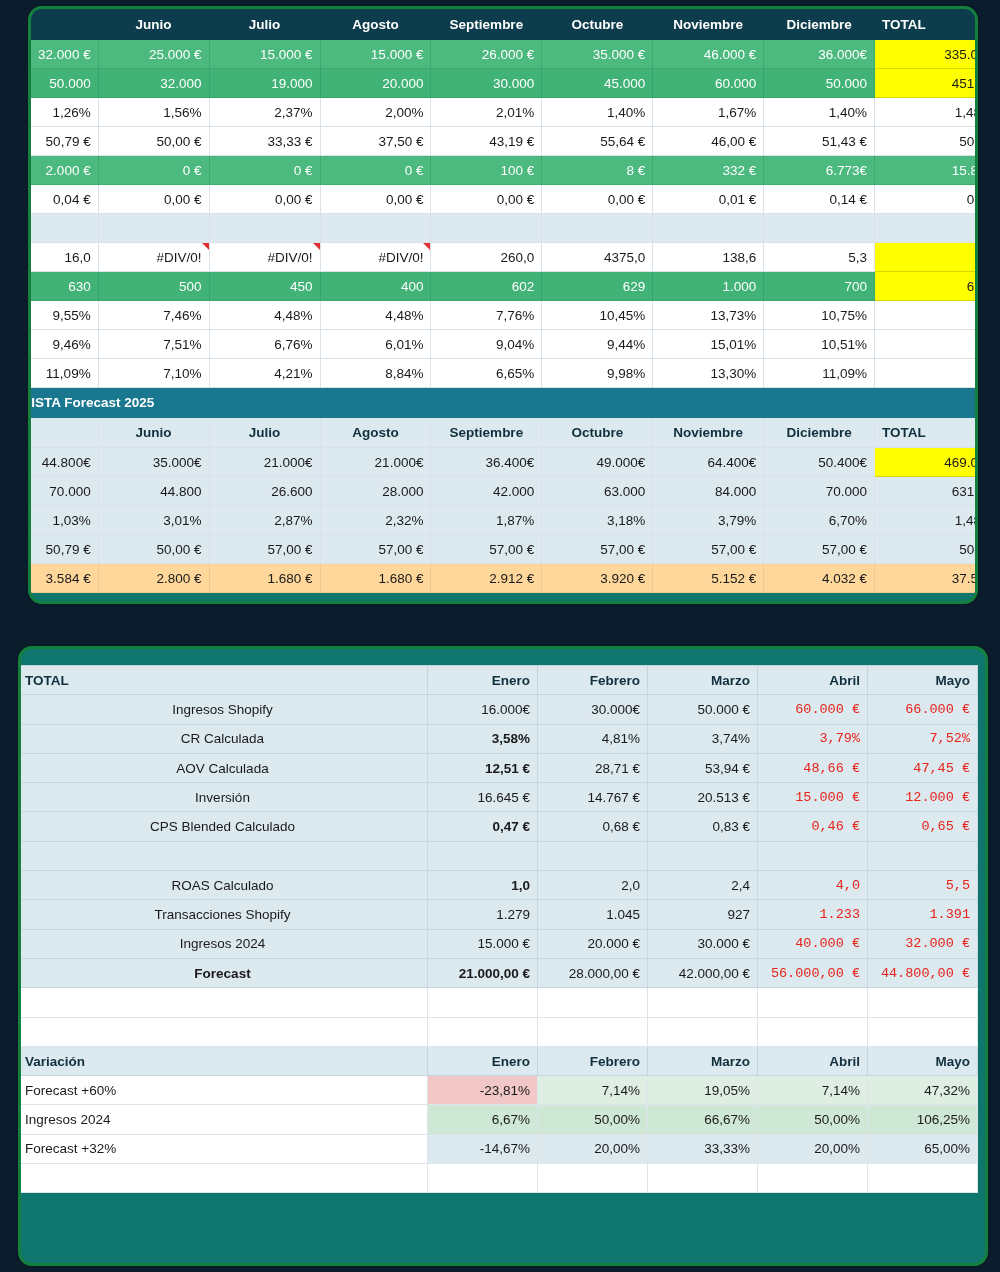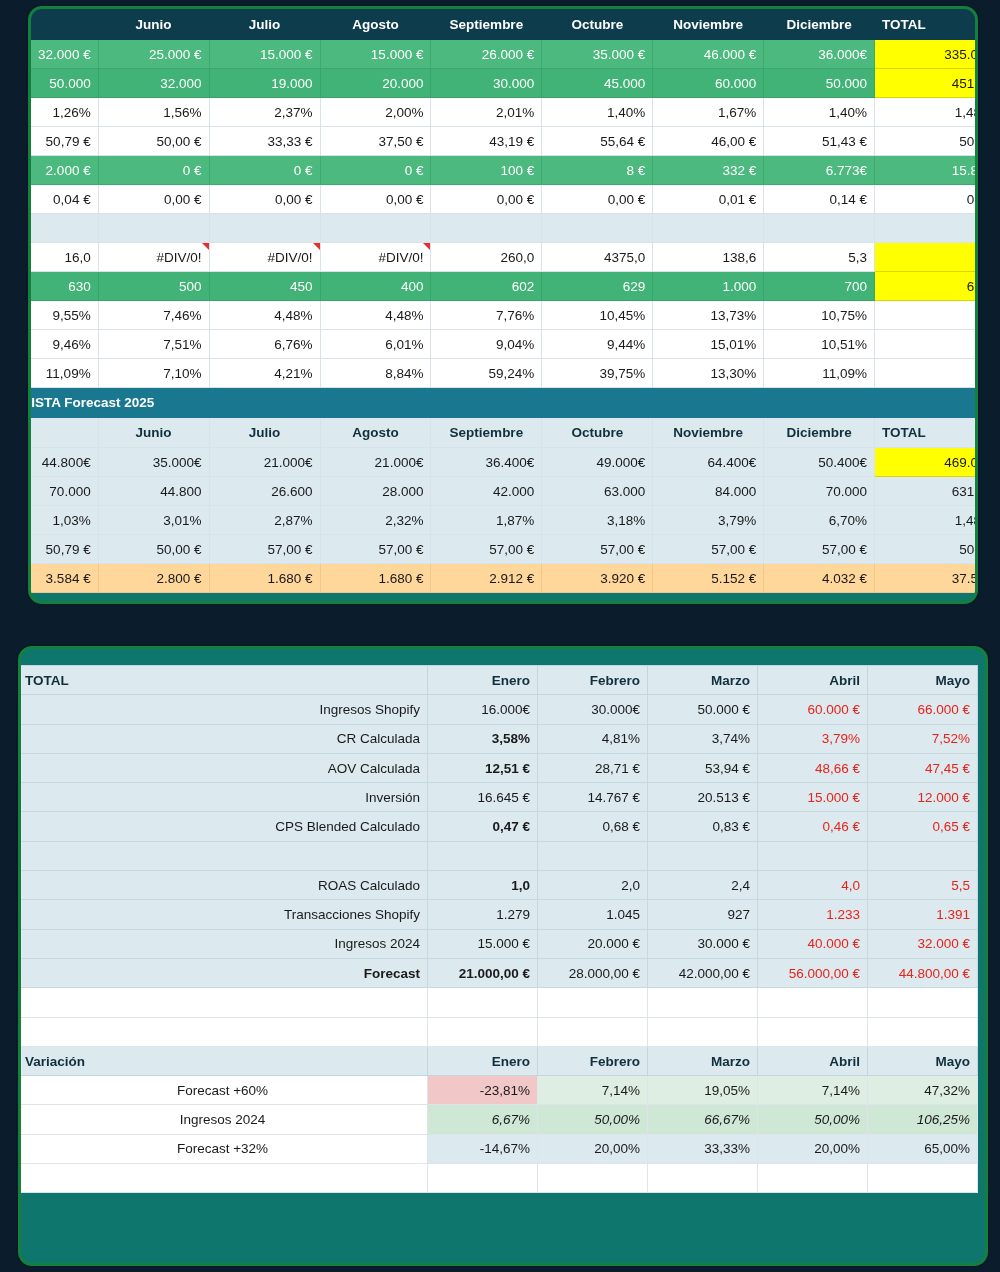--- a/index.html
+++ b/index.html
@@ -146,30 +146,30 @@
     background: #dce9ef;
     color: #10303d;
     font-weight: bold;
     border-color: #c4d5de;
   }
   .b-hdr td.left-al { text-align: left; }
   .b-row td {
     background: #dce9ef;
     border-color: #c8d8e0;
   }
-  .b-row td.left-al { text-align: right; }
+  .b-row td.left-al { text-align: center; }
   .b-white td {
     background: #ffffff;
     border-color: #dde5ea;
   }
-  .b-white td.left-al { text-align: center; }
-  .red { color: #e8231a; }
+  .b-white td.left-al { text-align: left; }
+  .red { color: #e8231a; font-family: Liberation Mono, monospace; }
   .bold { font-weight: bold; }
   .g-light { background: #dce9ef !important; margin-top: 33px; }
-  .g-green { background: #cfe7d5 !important; font-style: italic; }
+  .g-green { background: #cfe7d5 !important; }
   .g-pink { background: #f2c7c7 !important; }
   .g-greenpale { background: #dfeee2 !important; }
 </style>
 </head>
 <body>
 
 <div class="panel" id="panel-top">
   <table>
     <colgroup>
       <col class="c0">
@@ -313,22 +313,22 @@
           <td>9,44%</td>
           <td>15,01%</td>
           <td>10,51%</td>
           <td></td>
         </tr>
         <tr class="row-white">
           <td>11,09%</td>
           <td>7,10%</td>
           <td>4,21%</td>
           <td>8,84%</td>
-          <td>59,24%</td>
-          <td>39,75%</td>
+          <td>6,65%</td>
+          <td>9,98%</td>
           <td>13,30%</td>
           <td>11,09%</td>
           <td></td>
         </tr>
         <tr class="banner">
           <td colspan="9">PTIMISTA Forecast 2025</td>
         </tr>
         <tr class="hdr-blue">
           <td class="left-al">o</td>
           <td>Junio</td>

